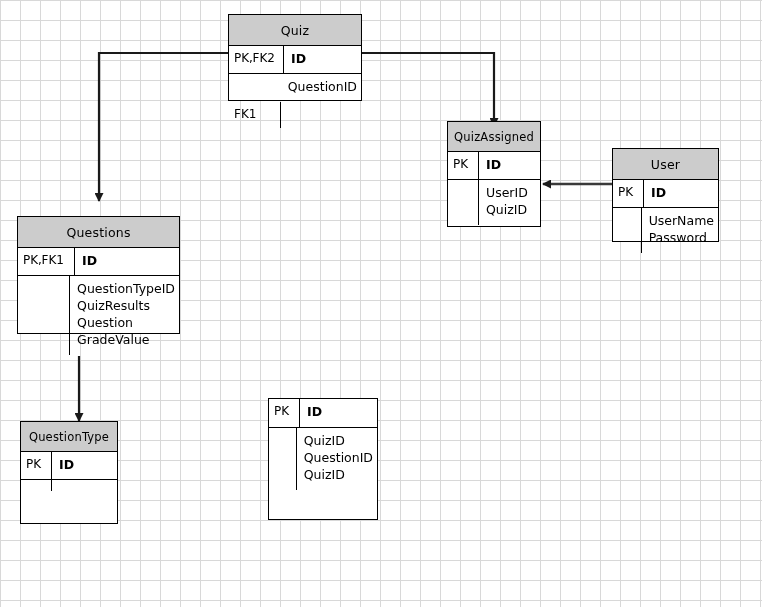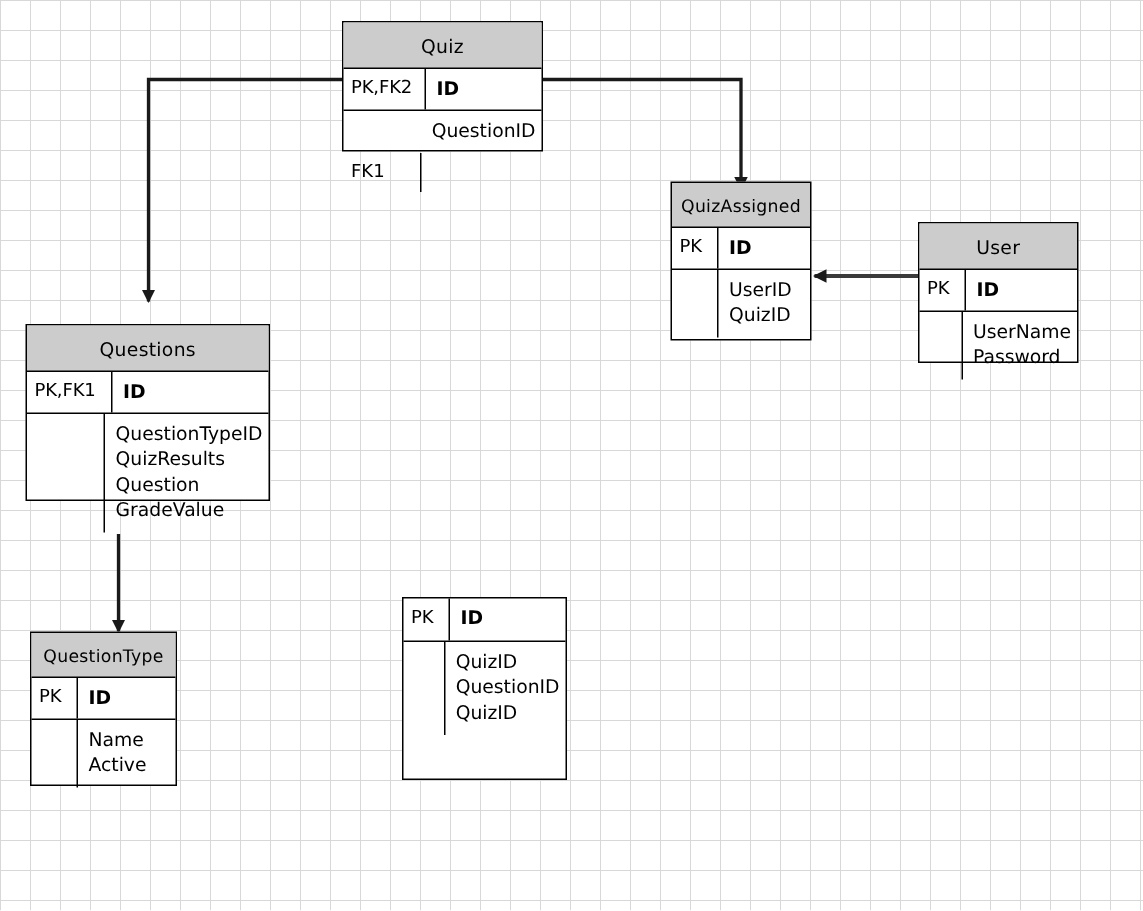--- a/index.html
+++ b/index.html
@@ -176,24 +176,20 @@
   <div class="entity" style="left:20px; top:421px; width:98px; height:103px;">
     <div class="entity-header" style="font-size:11.5px;">QuestionType</div>
     <div class="entity-row row-key-sep">
       <div class="cell-key bold" style="width:31px;">PK</div>
       <div class="cell-attrs">
         <span class="pk-name">ID</span>
       </div>
     </div>
     <div class="entity-row">
       <div class="cell-key" style="width:31px;"></div>
-      <div class="cell-attrs attr-block">
-        <div class="attr-line">Name</div>
-        <div class="attr-line">Active</div>
-      </div>
     </div>
   </div>
 
   <div class="entity" style="left:268px; top:398px; width:110px; height:122px;">
     <div class="entity-row row-key-sep">
       <div class="cell-key bold" style="width:31px;">PK</div>
       <div class="cell-attrs">
         <span class="pk-name">ID</span>
       </div>
     </div>

